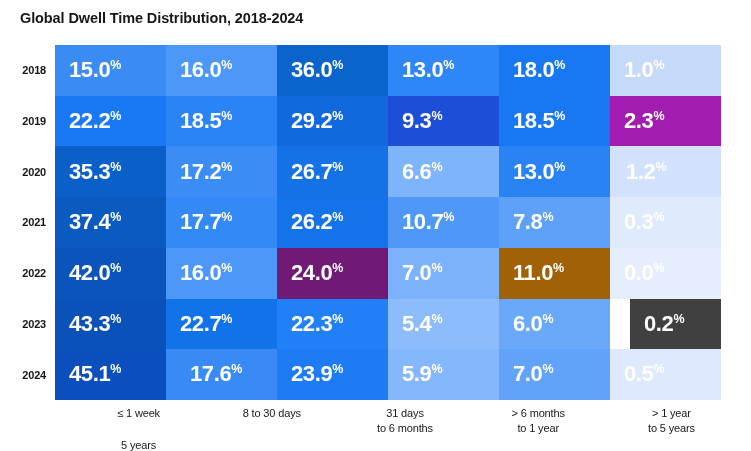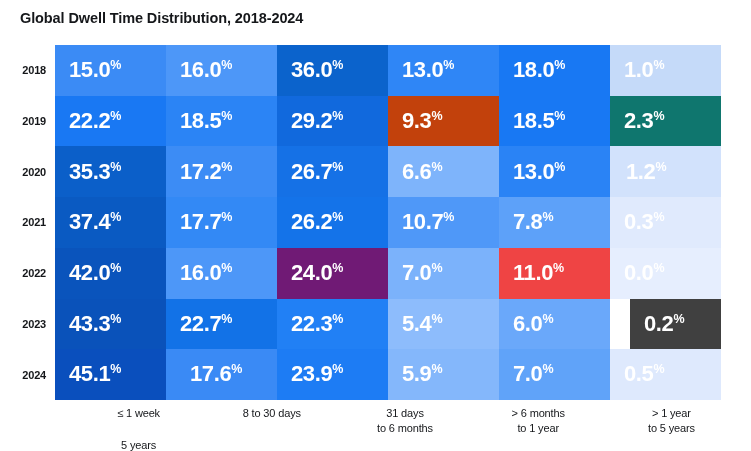--- a/index.html
+++ b/index.html
@@ -131,27 +131,27 @@
       </div>
       <div class="cell" style="background: rgb(25, 120, 243);">
         <span class="val">22.2<span class="pct">%</span></span>
       </div>
       <div class="cell" style="background: rgb(43, 132, 245);">
         <span class="val">18.5<span class="pct">%</span></span>
       </div>
       <div class="cell" style="background: rgb(17, 105, 221);">
         <span class="val">29.2<span class="pct">%</span></span>
       </div>
-      <div class="cell" style="background: #c2410c; align-items: center;">
+      <div class="cell" style="background: #1d4ed8; align-items: center;">
         <span class="val">9.3<span class="pct">%</span></span>
       </div>
       <div class="cell" style="background: rgb(24, 120, 243);">
         <span class="val">18.5<span class="pct">%</span></span>
       </div>
-      <div class="cell" style="background: #0f766e;">
+      <div class="cell" style="background: #a21caf;">
         <span class="val">2.3<span class="pct">%</span></span>
       </div>
       <div class="cell" style="background: rgb(11, 95, 201);">
         <span class="val">35.3<span class="pct">%</span></span>
       </div>
       <div class="cell" style="background: rgb(60, 140, 245);">
         <span class="val">17.2<span class="pct">%</span></span>
       </div>
       <div class="cell" style="background: rgb(21, 113, 230);">
         <span class="val">26.7<span class="pct">%</span></span>
@@ -188,21 +188,21 @@
       </div>
       <div class="cell" style="background: rgb(77, 151, 248);">
         <span class="val">16.0<span class="pct">%</span></span>
       </div>
       <div class="cell" style="background: #701a75;">
         <span class="val">24.0<span class="pct">%</span></span>
       </div>
       <div class="cell" style="background: rgb(123, 178, 251);">
         <span class="val">7.0<span class="pct">%</span></span>
       </div>
-      <div class="cell" style="background: #ef4444; align-items: center;">
+      <div class="cell" style="background: #a16207; align-items: center;">
         <span class="val">11.0<span class="pct">%</span></span>
       </div>
       <div class="cell" style="background: rgb(230, 238, 254);">
         <span class="val">0.0<span class="pct">%</span></span>
       </div>
       <div class="cell" style="background: rgb(10, 82, 186);">
         <span class="val">43.3<span class="pct">%</span></span>
       </div>
       <div class="cell" style="background: rgb(18, 114, 231);">
         <span class="val">22.7<span class="pct">%</span></span>

